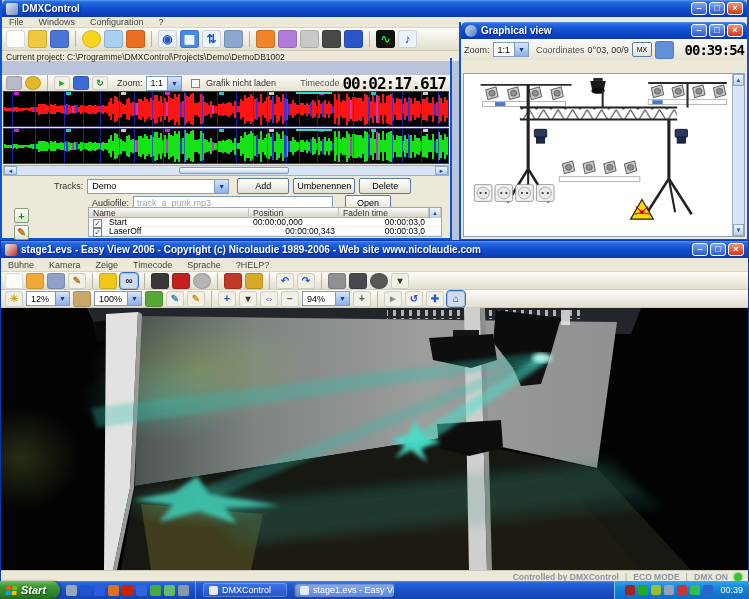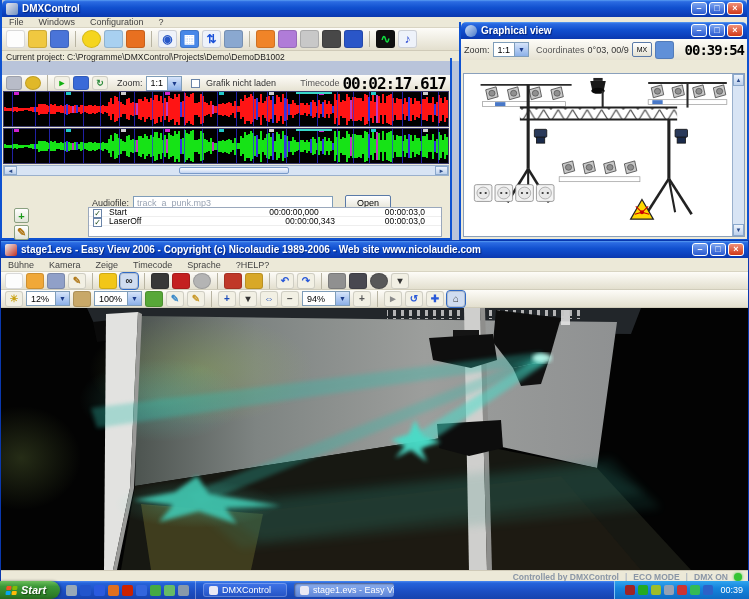--- a/index.html
+++ b/index.html
@@ -724,36 +724,52 @@
             <s style="left:292px;width:36px"></s>
           </div>
       </div>
 
       <div class="hscroll" style="top:90px">
         <span class="sbtn sb-l"></span>
         <span class="sb-thumb"></span>
         <span class="sbtn sb-r" style="margin-left:auto"></span>
       </div>
 
+      <div class="ap-row" style="top:103px;left:52px">
+        <span class="lbl">Tracks:</span>
+        <span class="combo" style="width:142px">
+          <span class="cval" style="flex:1">Demo</span>
+          <span class="carr"></span>
+        </span>
+        <span class="btn" style="width:52px;margin-left:4px">Add</span>
+        <span class="btn" style="width:62px">Umbenennen</span>
+        <span class="btn" style="width:52px">Delete</span>
+      </div>
 
       <div class="ap-row" style="top:120px;left:90px">
         <span class="lbl">Audiofile:</span>
         <span class="field" style="width:200px">track_a_punk.mp3</span>
         <span class="btn" style="width:46px;margin-left:8px">Open</span>
       </div>
 
       <div class="ap-row" style="top:133px;left:12px;flex-direction:column;gap:2px">
         <span class="sq-btn" style="color:#1a9a1a">+</span>
         <span class="sq-btn" style="color:#b07818">✎</span>
       </div>
 
       <div class="ap-table">
+        <div class="t-head">
+          <span>Name</span>
+          <span>Position</span>
+          <span>FadeIn time</span>
+          <span class="t-up"></span>
+        </div>
         <div class="t-row">
           <span><i class="xcheck checked"></i><span>Start</span></span>
-          <span style="text-align:center">00:00:00,000</span>
+          <span style="text-align:left">00:00:00,000</span>
           <span style="text-align:right">00:00:03,0</span>
           <span></span>
         </div>
         <div class="t-row">
           <span><i class="xcheck checked"></i><span>LaserOff</span></span>
           <span style="text-align:right">00:00:00,343</span>
           <span style="text-align:right">00:00:03,0</span>
           <span></span>
         </div>
       </div>

